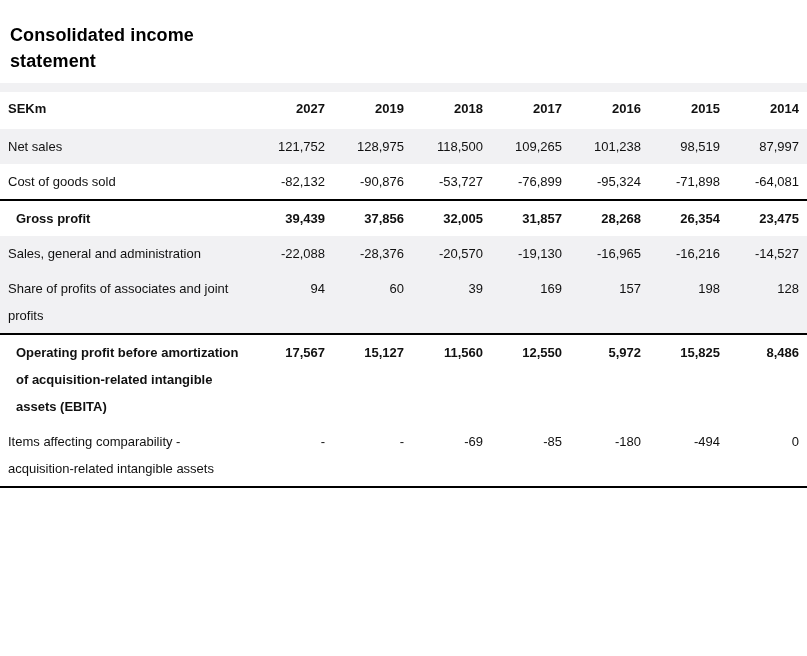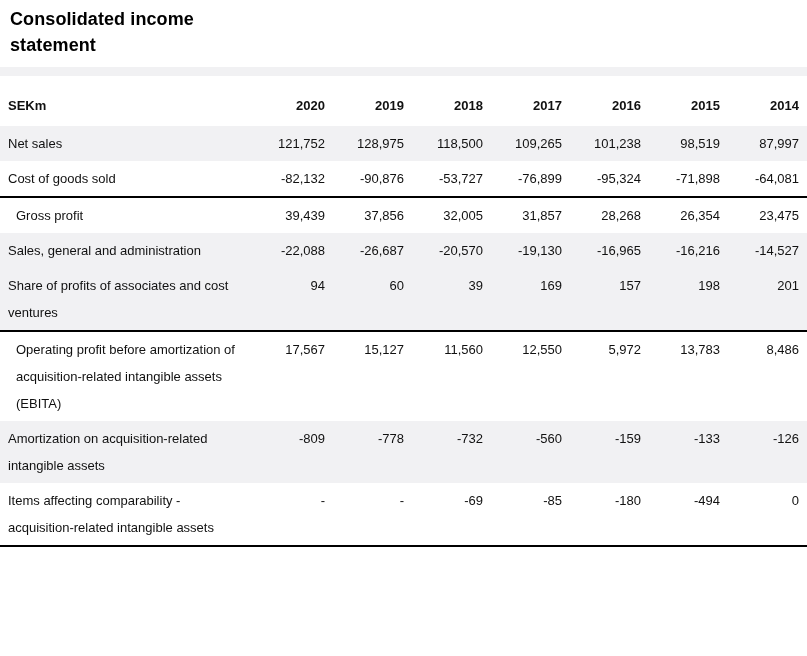--- a/index.html
+++ b/index.html
@@ -17,21 +17,21 @@
     font-family: "Liberation Sans", sans-serif;
   }
   .page {
     width: 807px;
     background: #ffffff;
   }
   .title {
     font-size: 18px;
     font-weight: bold;
     line-height: 26px;
-    margin: 6px 0 0 10px;
+    margin: 22px 0 0 10px;
     max-width: 230px;
     color: #000000;
     letter-spacing: 0.1px;
   }
   .top-band {
     height: 9px;
     background: var(--divider);
     margin-top: 9px;
   }
   table.statement {
@@ -43,53 +43,53 @@
   }
   .statement th, .statement td {
     padding: 4px 8px;
     line-height: 27px;
     vertical-align: top;
     font-weight: normal;
     overflow: hidden;
   }
   .statement thead th {
     font-weight: bold;
-    padding-top: 16px;
+    padding-top: 3px;
     padding-bottom: 7px;
   }
   .statement .label-col {
     width: 254px;
     text-align: left;
   }
   .statement .num {
     width: 79px;
     text-align: right;
     white-space: nowrap;
   }
   .statement tbody tr.shaded { background: var(--row-shading); margin-left: 20px; }
   .statement tbody tr.section-start td { border-top: 2px solid var(--rule); }
-  .statement tbody tr.bold td { font-weight: normal; padding-left: 16px; }
+  .statement tbody tr.bold td { font-weight: bold; padding-left: 16px; }
   .statement sup {
     font-size: 8.5px;
     line-height: 0;
     vertical-align: super;
     margin-left: 1px;
   }
 </style>
 </head>
 <body>
 
 <div class="page">
   <h1 class="title">Consolidated income statement</h1>
   <div class="top-band"></div>
   <table class="statement">
     <thead>
       <tr id="header-row">
         <th class="label-col">SEKm</th>
-      <th class="num">2020</th>
+      <th class="num">2027</th>
           <th class="num">2019</th>
           <th class="num">2018</th>
           <th class="num">2017</th>
           <th class="num">2016</th>
           <th class="num">2015</th>
           <th class="num">2014</th>
         </tr>
     </thead>
     <tbody id="table-body">
         <tr class="shaded">
@@ -118,56 +118,46 @@
           <td class="num">37,856</td>
           <td class="num">32,005</td>
           <td class="num">31,857</td>
           <td class="num">28,268</td>
           <td class="num">26,354</td>
           <td class="num">23,475</td>
         </tr>
         <tr class="shaded">
           <td class="label-col">Sales, general and administration</td>
           <td class="num">-22,088</td>
-          <td class="num">-26,687</td>
+          <td class="num">-28,376</td>
           <td class="num">-20,570</td>
           <td class="num">-19,130</td>
           <td class="num">-16,965</td>
           <td class="num">-16,216</td>
           <td class="num">-14,527</td>
         </tr>
         <tr class="shaded">
-          <td class="label-col">Share of profits of associates and cost ventures</td>
+          <td class="label-col">Share of profits of associates and joint profits</td>
           <td class="num">94</td>
           <td class="num">60</td>
           <td class="num">39</td>
           <td class="num">169</td>
           <td class="num">157</td>
           <td class="num">198</td>
-          <td class="num">201</td>
+          <td class="num">128</td>
         </tr>
         <tr class="section-start bold">
           <td class="label-col">Operating profit before amortization of acquisition-related intangible assets (EBITA)</td>
           <td class="num">17,567</td>
           <td class="num">15,127</td>
           <td class="num">11,560</td>
           <td class="num">12,550</td>
           <td class="num">5,972</td>
-          <td class="num">13,783</td>
+          <td class="num">15,825</td>
           <td class="num">8,486</td>
-        </tr>
-        <tr class="shaded">
-          <td class="label-col">Amortization on acquisition-related intangible assets</td>
-          <td class="num">-809</td>
-          <td class="num">-778</td>
-          <td class="num">-732</td>
-          <td class="num">-560</td>
-          <td class="num">-159</td>
-          <td class="num">-133</td>
-          <td class="num">-126</td>
         </tr>
         <tr>
           <td class="label-col">Items affecting comparability - acquisition-related intangible assets</td>
           <td class="num">-</td>
           <td class="num">-</td>
           <td class="num">-69</td>
           <td class="num">-85</td>
           <td class="num">-180</td>
           <td class="num">-494</td>
           <td class="num">0</td>

